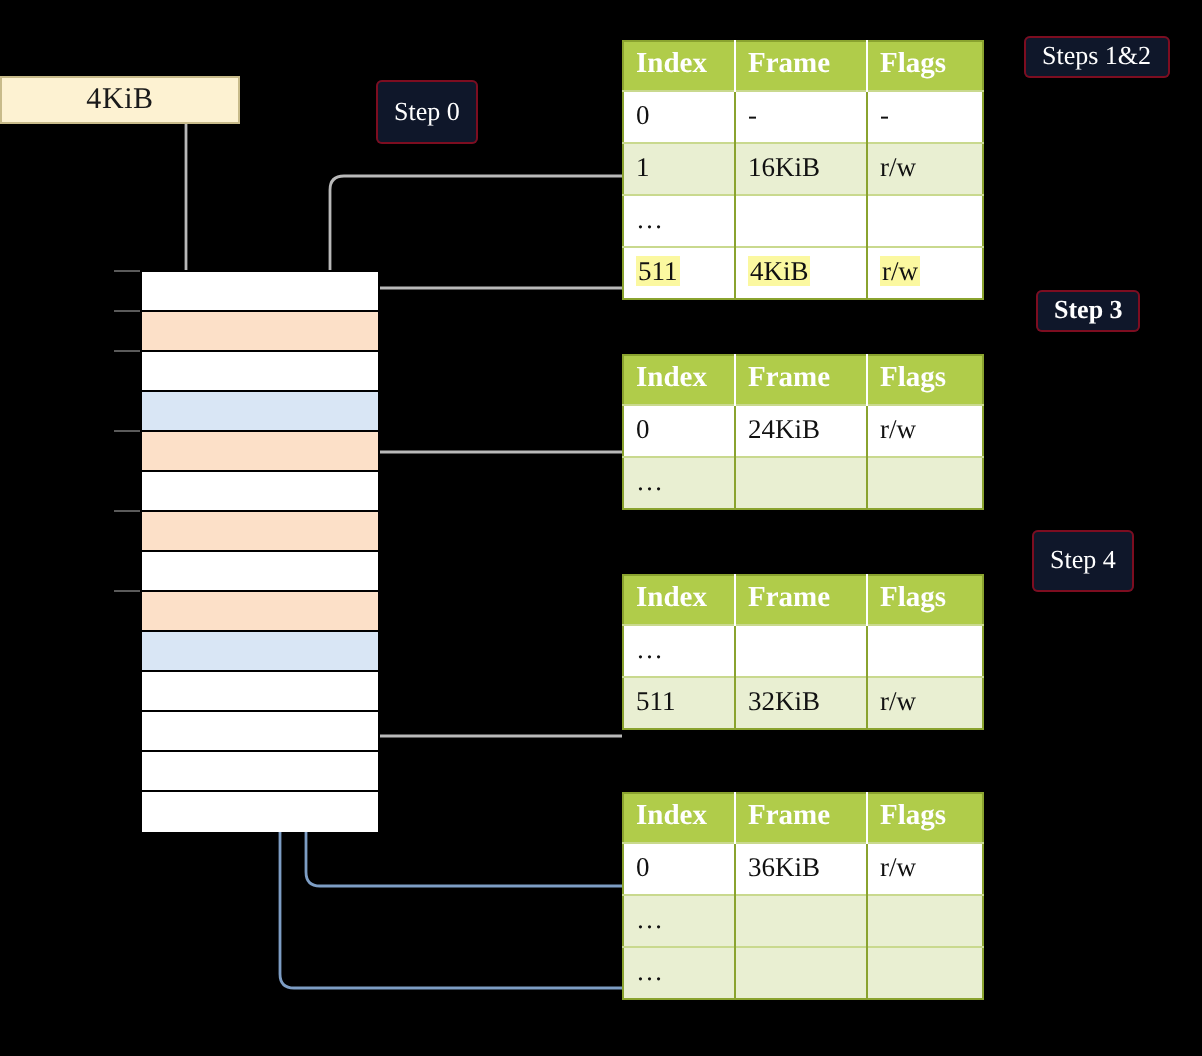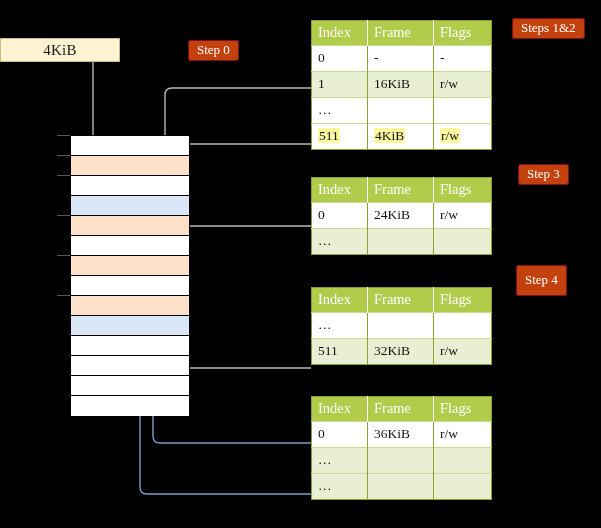--- a/index.html
+++ b/index.html
@@ -13,29 +13,29 @@
   
   #vaddr-box{
     left:0px; top:38px; width:120px; height:24px;
     background:#fdf2d2; border:1px solid #c8bb8a;
     display:flex;align-items:center;justify-content:center;
     font-size:15px; color:#1a1a1a; letter-spacing:.3px;
   }
 
   
   .badge{
-    background:#c2410c; color:#fff; font-size:13px;
+    background:#0f172a; color:#fff; font-size:13px;
     padding:3px 9px 4px 9px; border-radius:3px;
     display:flex;align-items:center;
     box-shadow:0 0 0 1px #7d0d20 inset;
     white-space:nowrap;
   }
-  #badge-step0{left:188px;top:40px;height:21px;}
+  #badge-step0{left:188px;top:40px;height:32px;}
   #badge-step12{left:512px;top:18px;height:21px;}
-  #badge-step3{left:518px;top:164px;height:21px;}
+  #badge-step3{left:518px;top:145px;height:21px;font-weight:bold;}
   #badge-step4{left:516px;top:265px;height:31px;}
 
   
   #memory-column{
     left:70px; top:135px; width:120px; height:280px;
     border:1px solid #000; background:#fff;
   }
   .mem-row{
     position:relative; width:100%; height:20px;
     border-bottom:1px solid #000; box-sizing:border-box;
@@ -53,21 +53,21 @@
 
   
   .ptable{
     border-collapse:collapse;
     font-size:13.5px;
     background:#fff;
     border:1px solid #8aa32f;
     table-layout:fixed;
   }
   .ptable th{
-    background:#b0cc4a; color:#fff; font-weight:normal;
+    background:#b0cc4a; color:#fff; font-weight:bold;
     text-align:left; padding:3px 6px 4px 6px;
     border-right:1px solid #ffffff;
     font-size:14.5px;
   }
   .ptable th:last-child{border-right:none;}
   .ptable td{
     padding:3px 6px 4px 6px;
     border-right:1px solid #8aa32f;
     border-top:1px solid #c9d98e;
     color:#111; height:18px; overflow:hidden;

